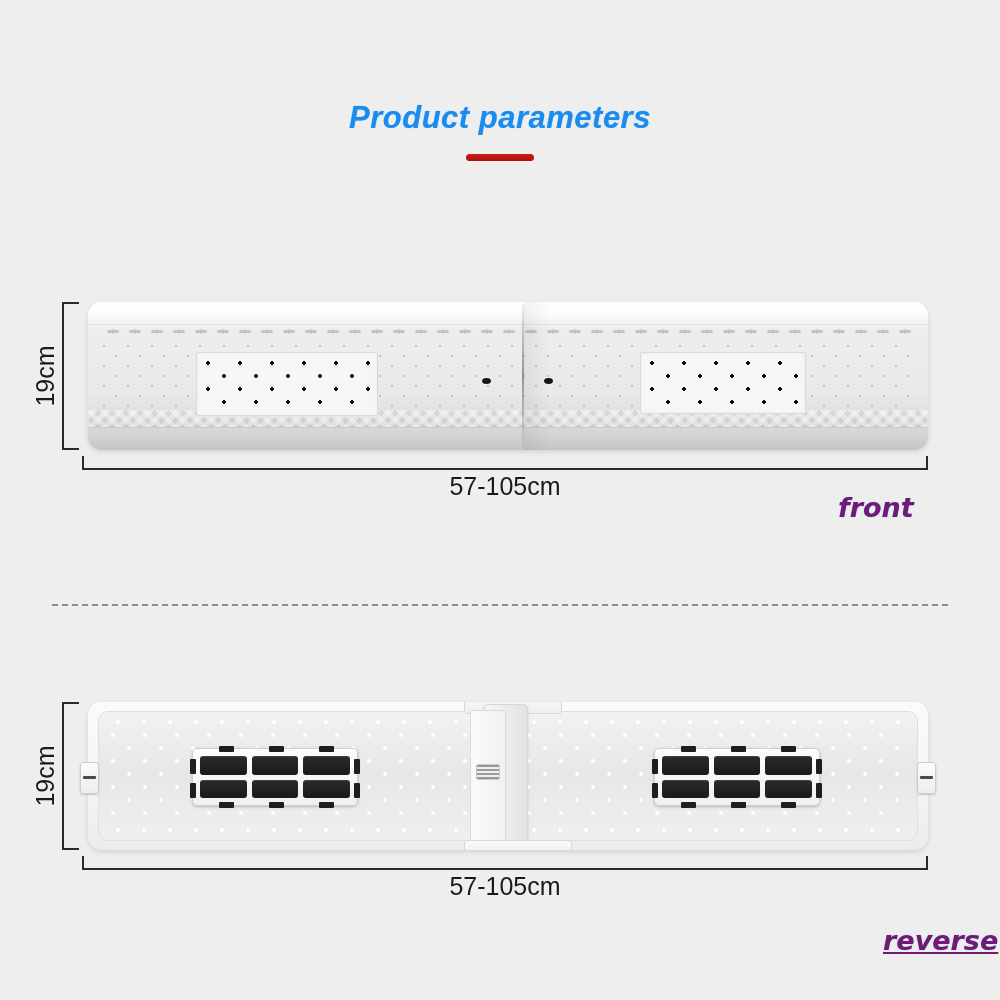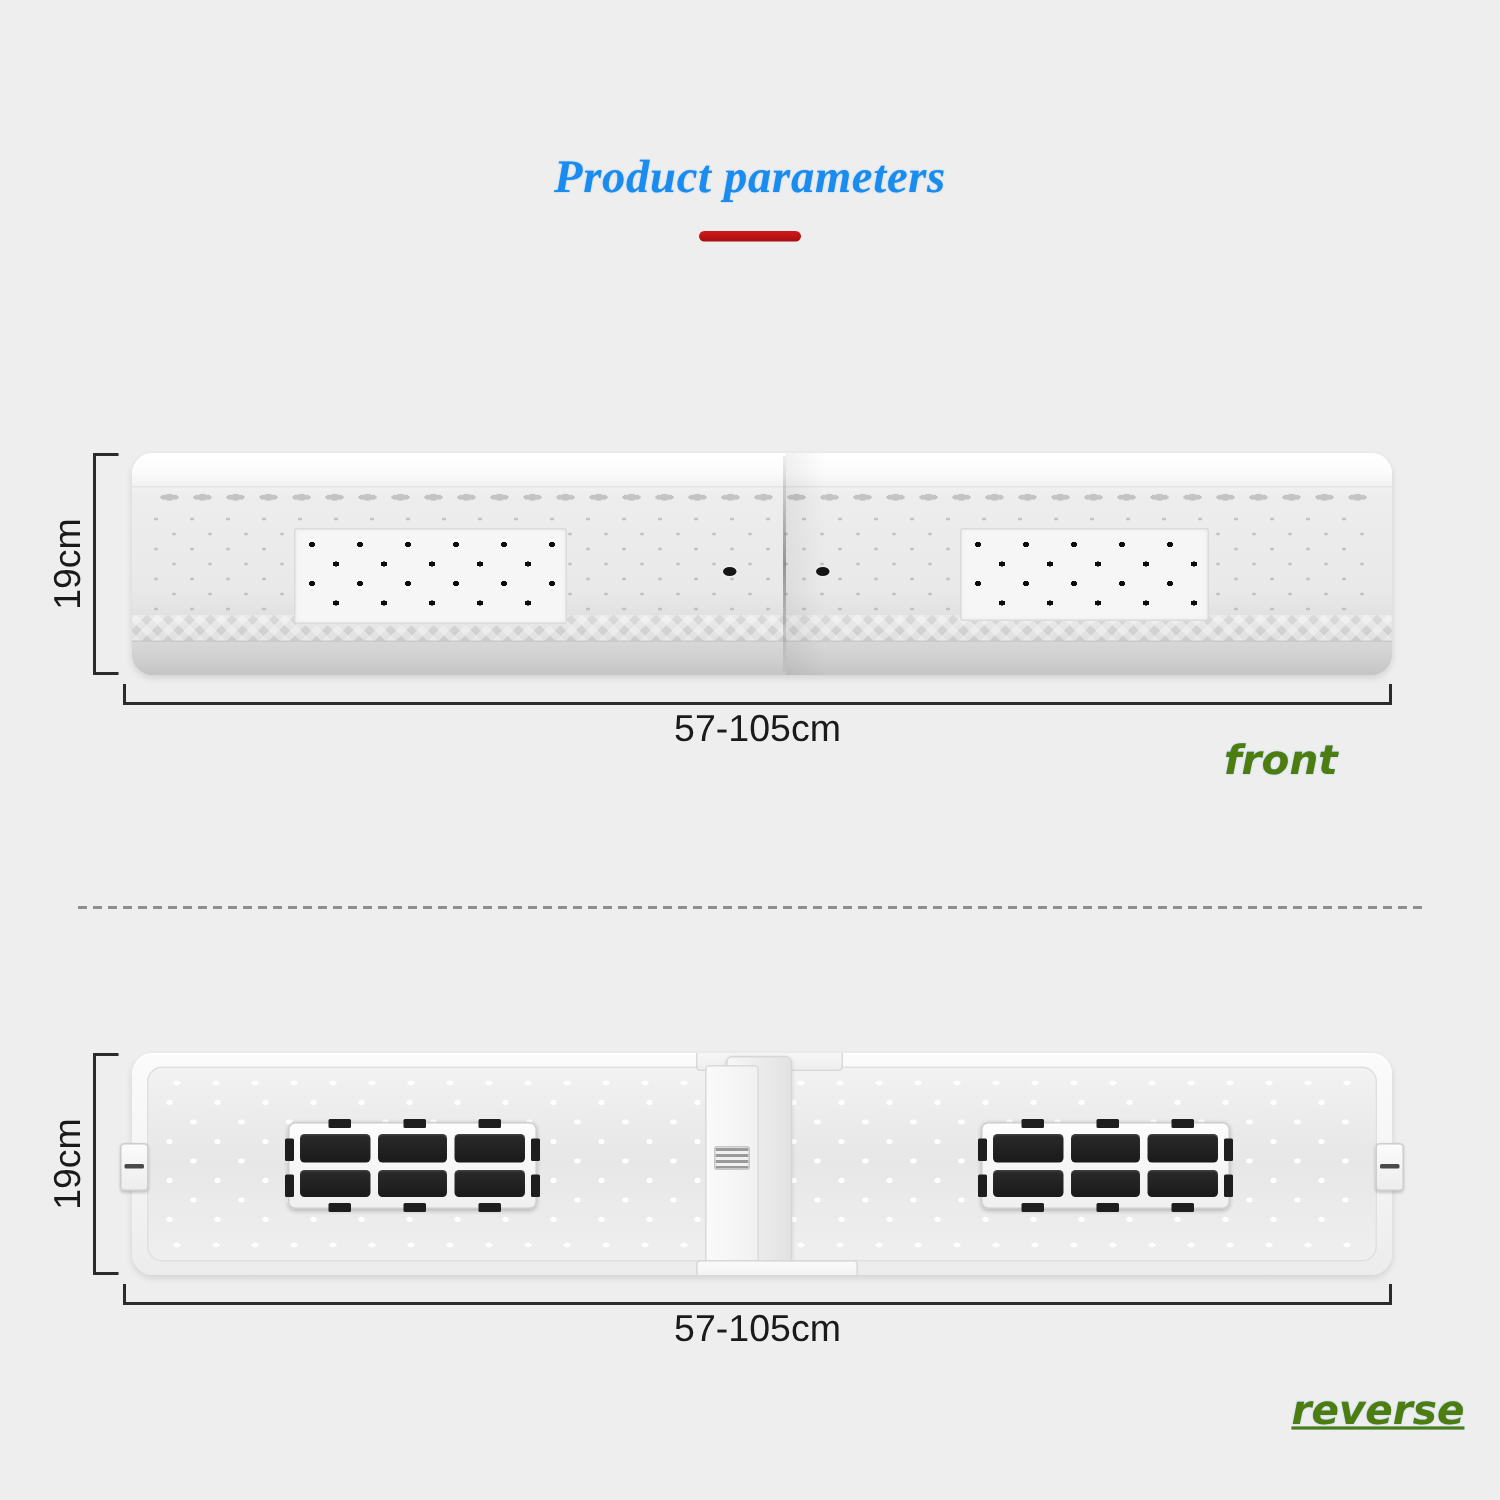--- a/index.html
+++ b/index.html
@@ -23,21 +23,21 @@
 
   
   .title-block {
     position: absolute;
     top: 100px;
     left: 0;
     width: 1000px;
     text-align: center;
   }
   .title-text {
-    font-family: Liberation Serif, serif;
+    font-family: Liberation Sans, sans-serif;
     font-size: 31px;
     font-weight: bold;
     font-style: italic;
     color: #1a8cf0;
     letter-spacing: 0.5px;
     text-shadow: 0 0 1px rgba(26,140,240,0.55);
     white-space: nowrap;
   }
   .title-rule {
     margin: 18px auto 0 auto;
@@ -47,23 +47,24 @@
     background: linear-gradient(180deg, #d11a1a 0%, #a60f0f 100%);
   }
 
   
   .view-label {
     position: absolute;
     font-family: "DejaVu Sans", sans-serif;
     font-size: 27px;
     font-weight: bold;
     font-style: italic;
-    color: #4d7c0f;
+    color: #701a75;
     text-shadow: 0 0 1px rgba(26,140,240,0.5);
     white-space: nowrap;
+    margin-left: 22px;
   }
   .label-front   { left: 816px; top: 492px; }
   .label-reverse { left: 861px; top: 925px; text-decoration: underline; }
 
   
   .divider {
     position: absolute;
     left: 52px;
     top: 604px;
     width: 896px;

